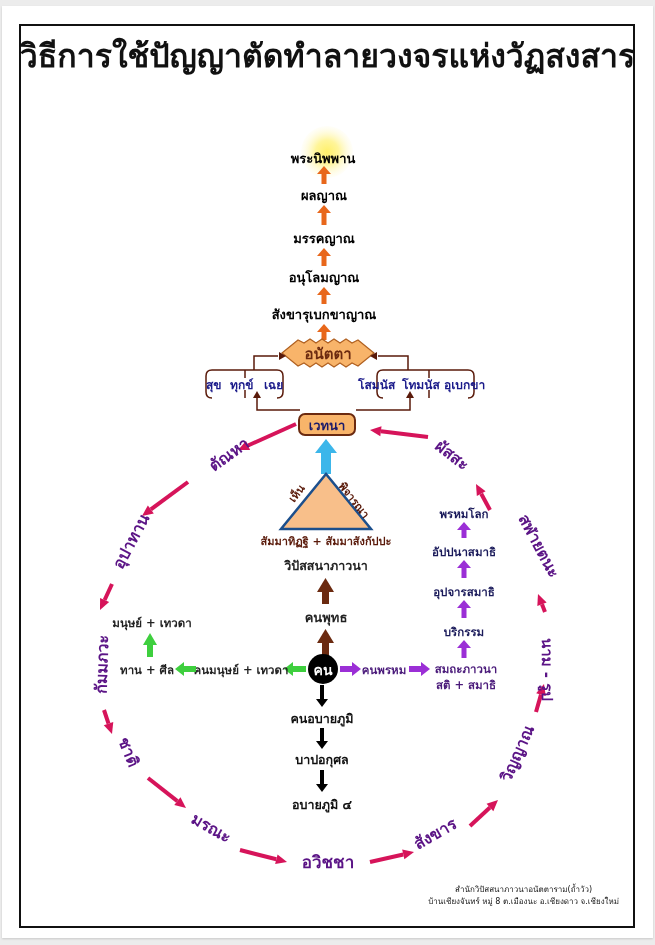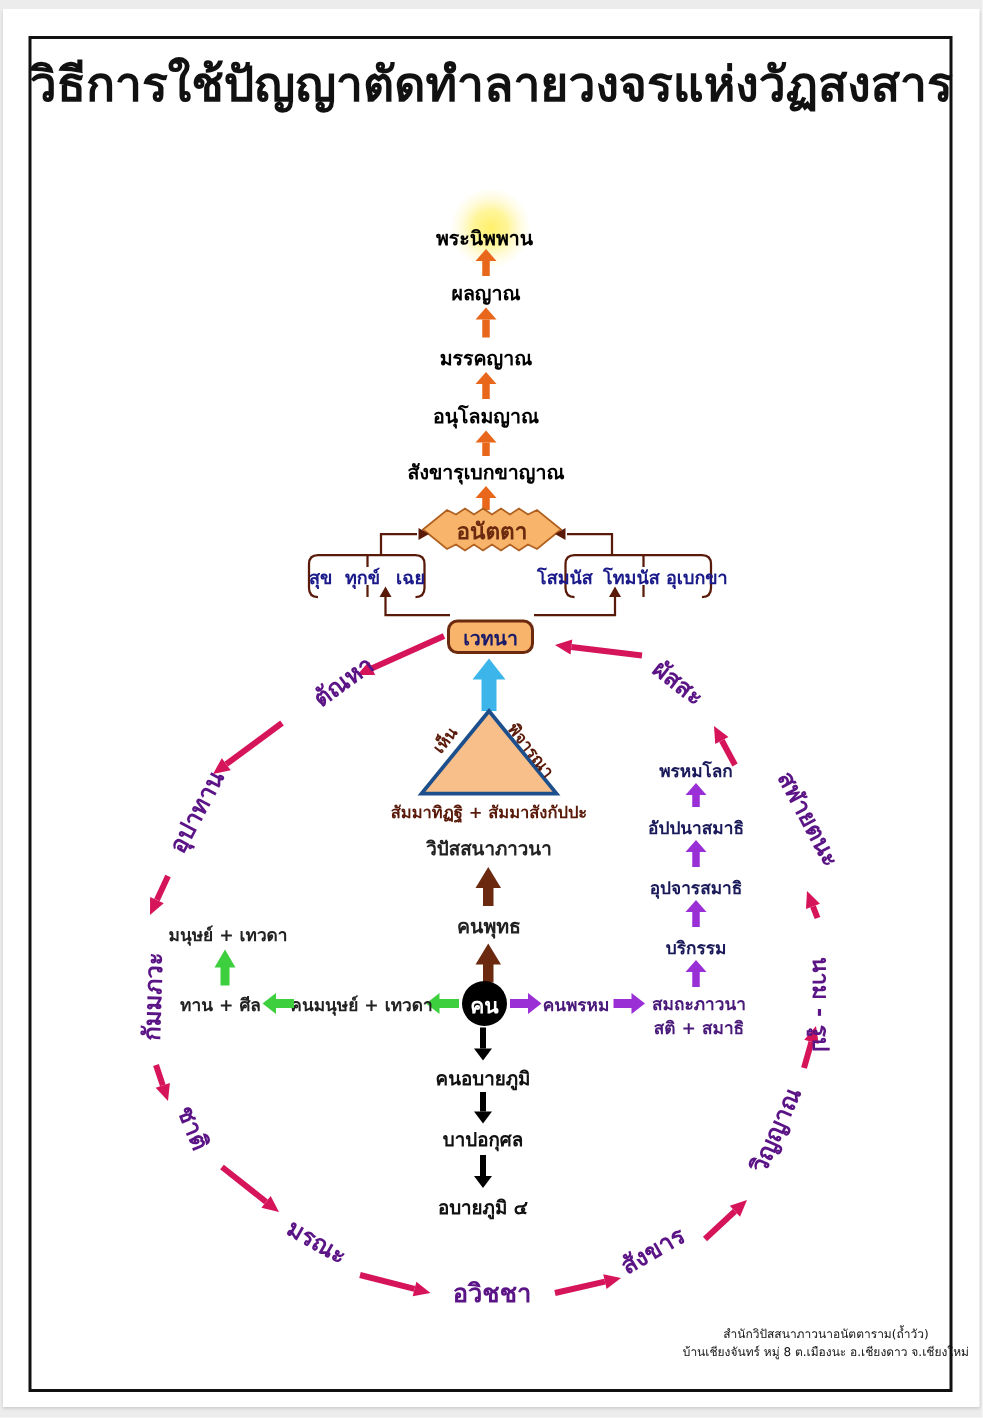--- a/index.html
+++ b/index.html
@@ -22,21 +22,21 @@
   }
   .title {
     position: absolute; left: 0; top: 30px; width: 655px;
     text-align: center;
     font-family: "DejaVu Sans", sans-serif;
     font-weight: bold; font-size: 32px; color: #111;
   }
   svg#diagram { position: absolute; left: 0; top: 0; }
   .lbl { font-family: "DejaVu Sans", sans-serif; font-weight: bold; }
   .footer {
-    position: absolute; right: 9px; top: 884px;
+    position: absolute; right: 36px; top: 884px;
     text-align: center;
     font-family: "DejaVu Sans", sans-serif;
     font-size: 8px; color: #111; line-height: 12px;
   }
 </style>
 </head>
 <body>
 
 <div class="sheet"></div>
 <div class="frame"></div>

